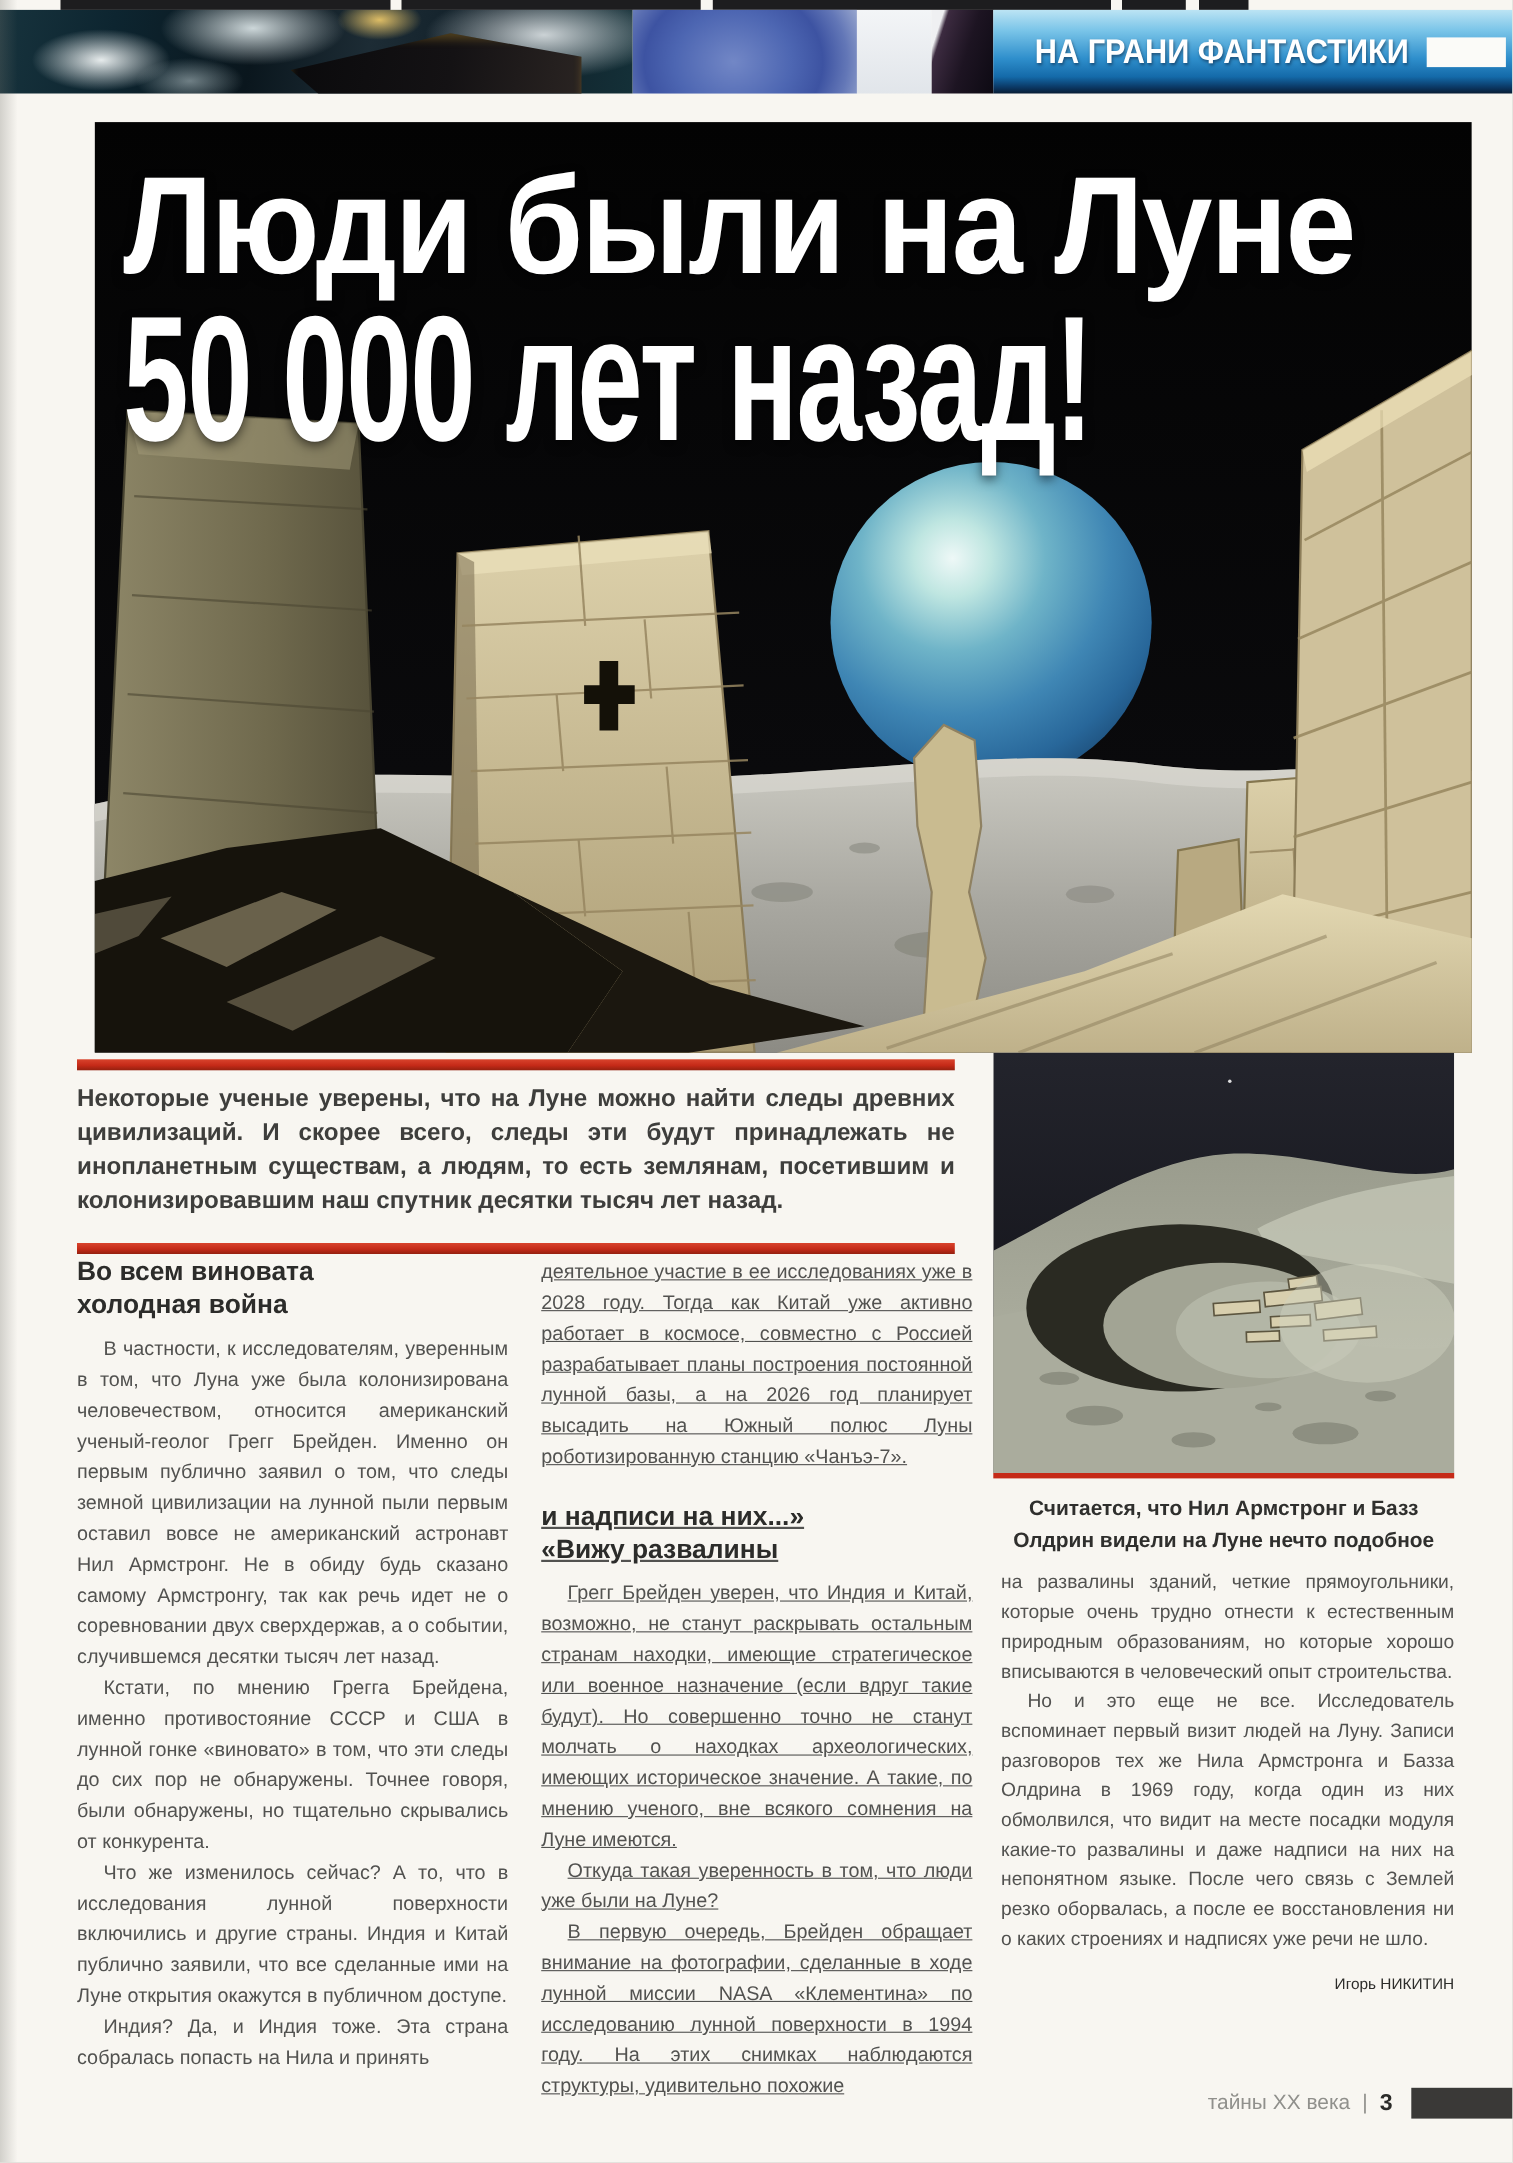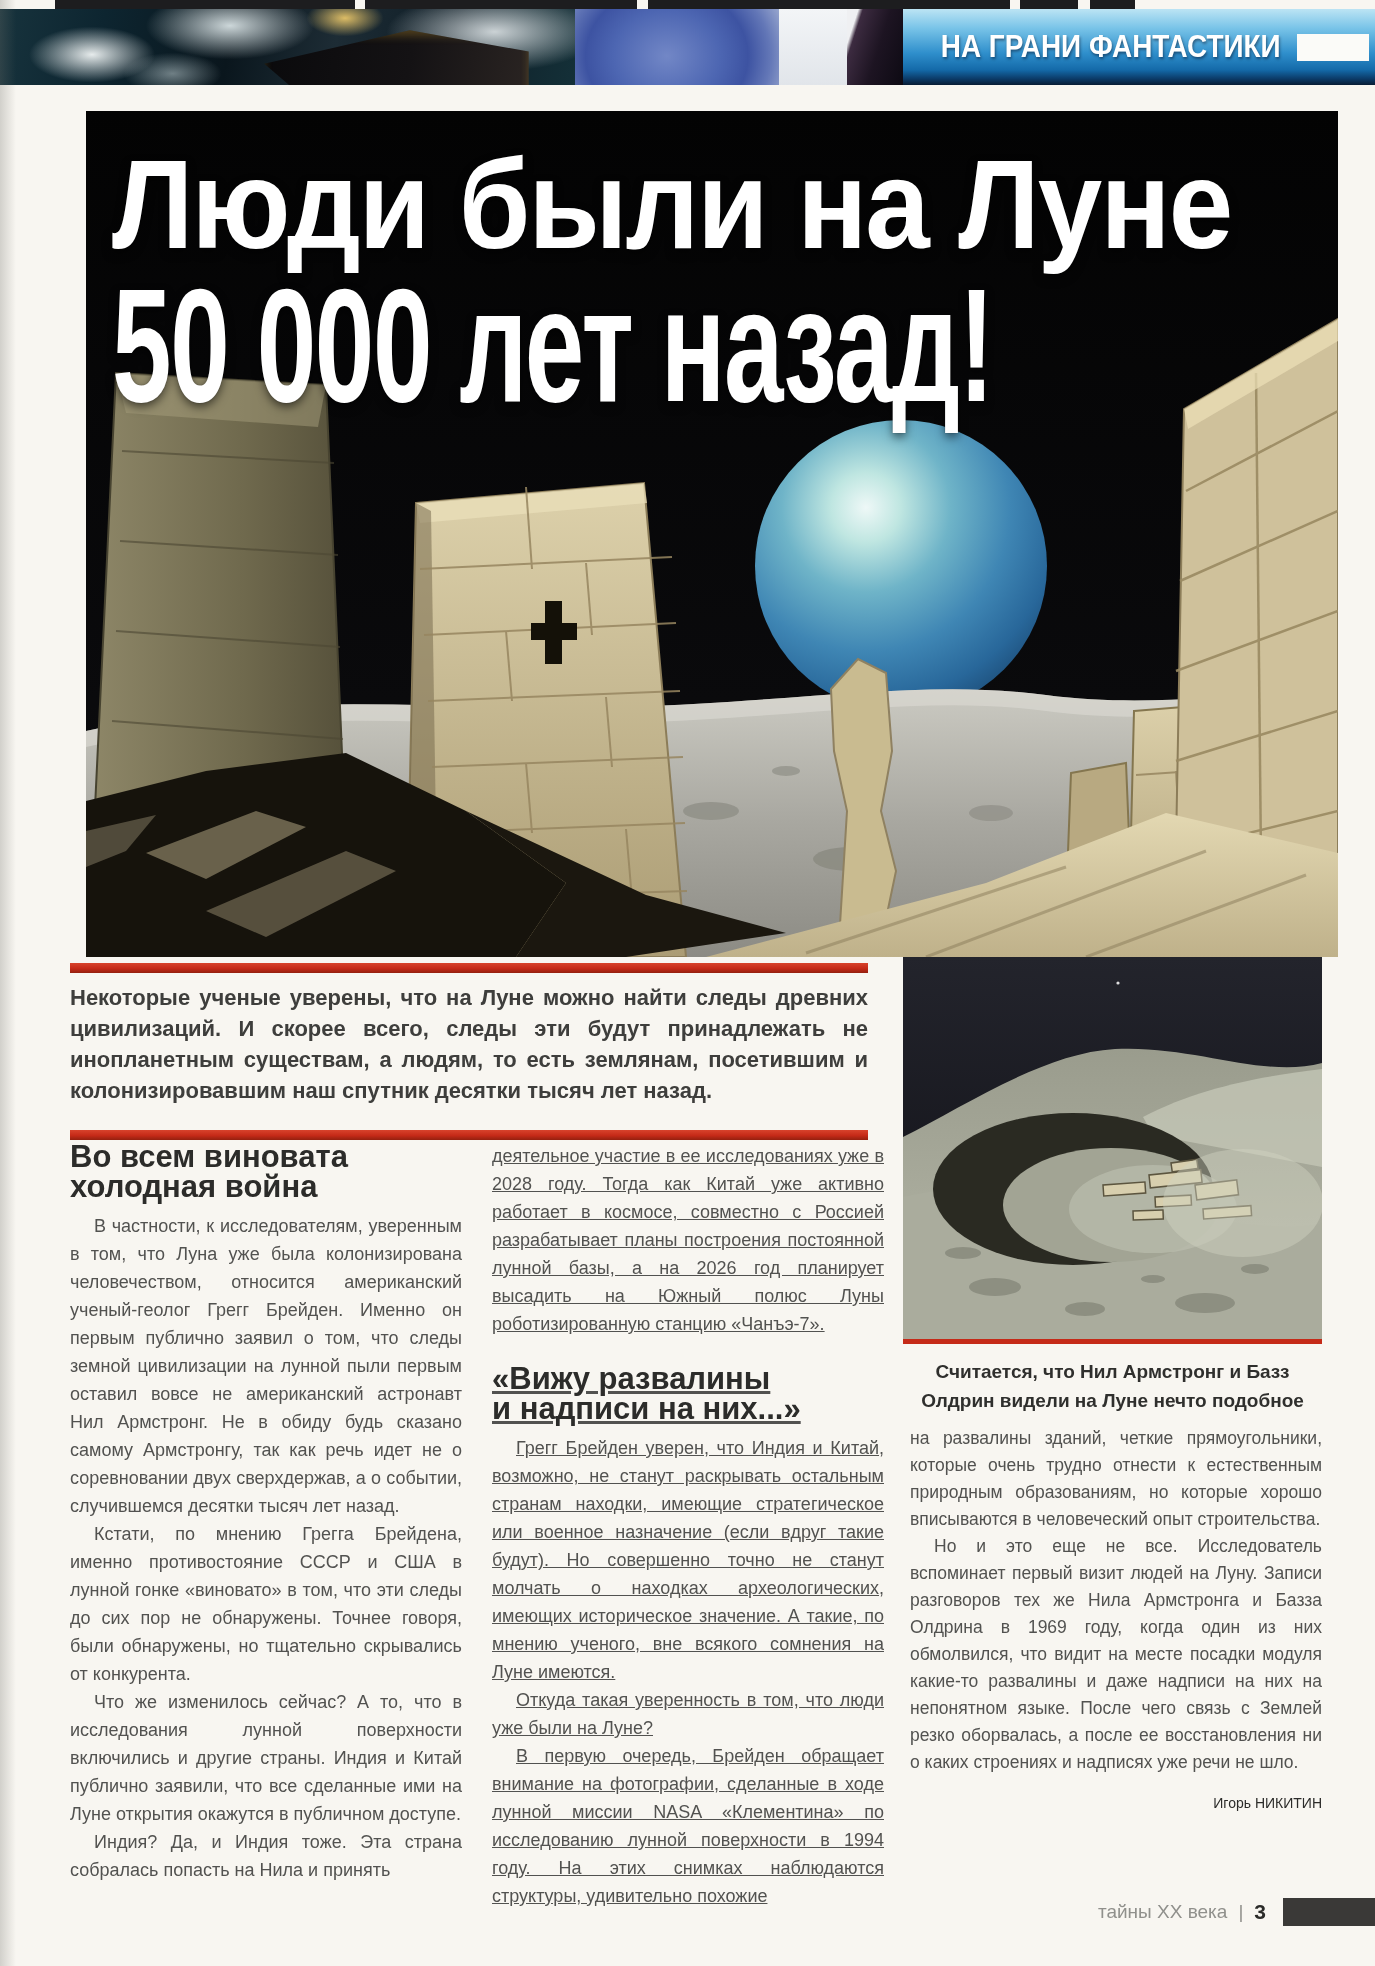--- a/index.html
+++ b/index.html
@@ -94,21 +94,21 @@
   .photo figcaption {
     margin-top:13px; padding:0 6px;
     font-size:19px; font-weight:bold; line-height:29px; text-align:center; color:#2f2f2d;
   }
 
   
   .col { position:absolute; text-align:justify; color:#525250; font-size:18px; line-height:28px; hyphens:auto; }
   .col1 { left:70px;  top:1142px; width:392px; }
   .col2 { left:492px; top:1142px; width:392px;text-decoration:underline; }
   .col3 { left:910px; top:1425px; width:412px; font-size:17.5px; line-height:27px; }
-  .col h2 { margin:0 0 10px; font-size:31px; line-height:30px; color:#2c2c2a; letter-spacing:0; }
+  .col h2 { margin:0 0 10px; font-size:24px; line-height:30px; color:#2c2c2a; letter-spacing:0; }
   .col h2 span { display:block; }
   .col2 h2 { margin-top:26px; }
   .paras p { margin:0; text-indent:24px; }
   .paras.cont > p:first-child { text-indent:0; }
   .author { margin:14px 0 0; text-align:right; font-weight:normal; font-size:14px; color:#2c2c2a; }
 
   
   .pfooter {
     position:absolute; top:1896px; left:0; width:1372px; height:32px;
     display:flex; align-items:center; justify-content:flex-end;padding-left:41px;
@@ -341,22 +341,22 @@
         <p>Что же изменилось сейчас? А то, что в исследования лунной поверхности включились и другие страны. Индия и Китай публично заявили, что все сделанные ими на Луне открытия окажутся в публичном доступе.</p>
         <p>Индия? Да, и Индия тоже. Эта страна собралась попасть на Нила и принять</p>
       </div>
   </section>
 
   <section class="col col2">
     <div class="paras cont">
         <p>деятельное участие в ее исследованиях уже в 2028 году. Тогда как Китай уже активно работает в космосе, совместно с Россией разрабатывает планы построения постоянной лунной базы, а на 2026 год планирует высадить на Южный полюс Луны роботизированную станцию «Чанъэ-7».</p>
       </div>
     <h2>
+        <span>и надписи на них...»</span>
         <span>«Вижу развалины</span>
-        <span>и надписи на них...»</span>
       </h2>
     <div class="paras">
         <p>Грегг Брейден уверен, что Индия и Китай, возможно, не станут раскрывать остальным странам находки, имеющие стратегическое или военное назначение (если вдруг такие будут). Но совершенно точно не станут молчать о находках археологических, имеющих историческое значение. А такие, по мнению ученого, вне всякого сомнения на Луне имеются.</p>
         <p>Откуда такая уверенность в том, что люди уже были на Луне?</p>
         <p>В первую очередь, Брейден обращает внимание на фотографии, сделанные в ходе лунной миссии NASA «Клементина» по исследованию лунной поверхности в 1994 году. На этих снимках наблюдаются структуры, удивительно похожие</p>
       </div>
   </section>
 
   <section class="col col3">
     <div class="paras cont">

